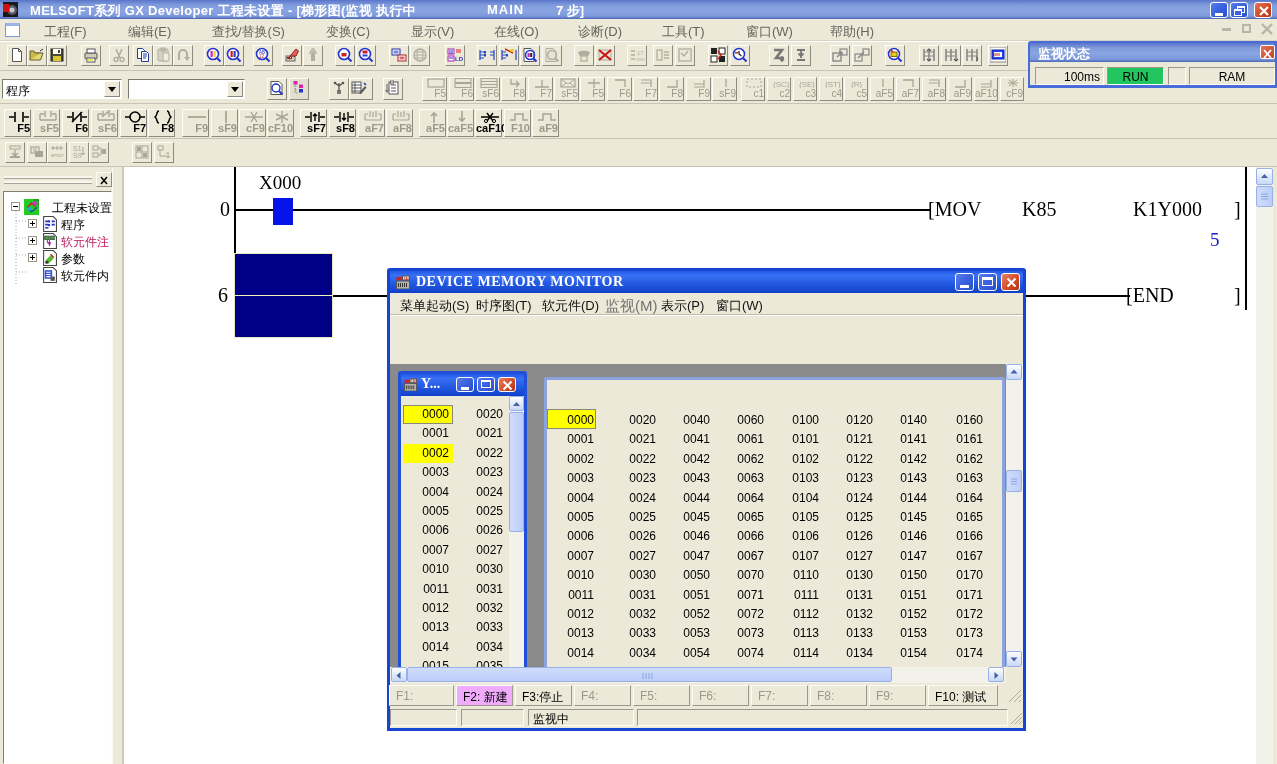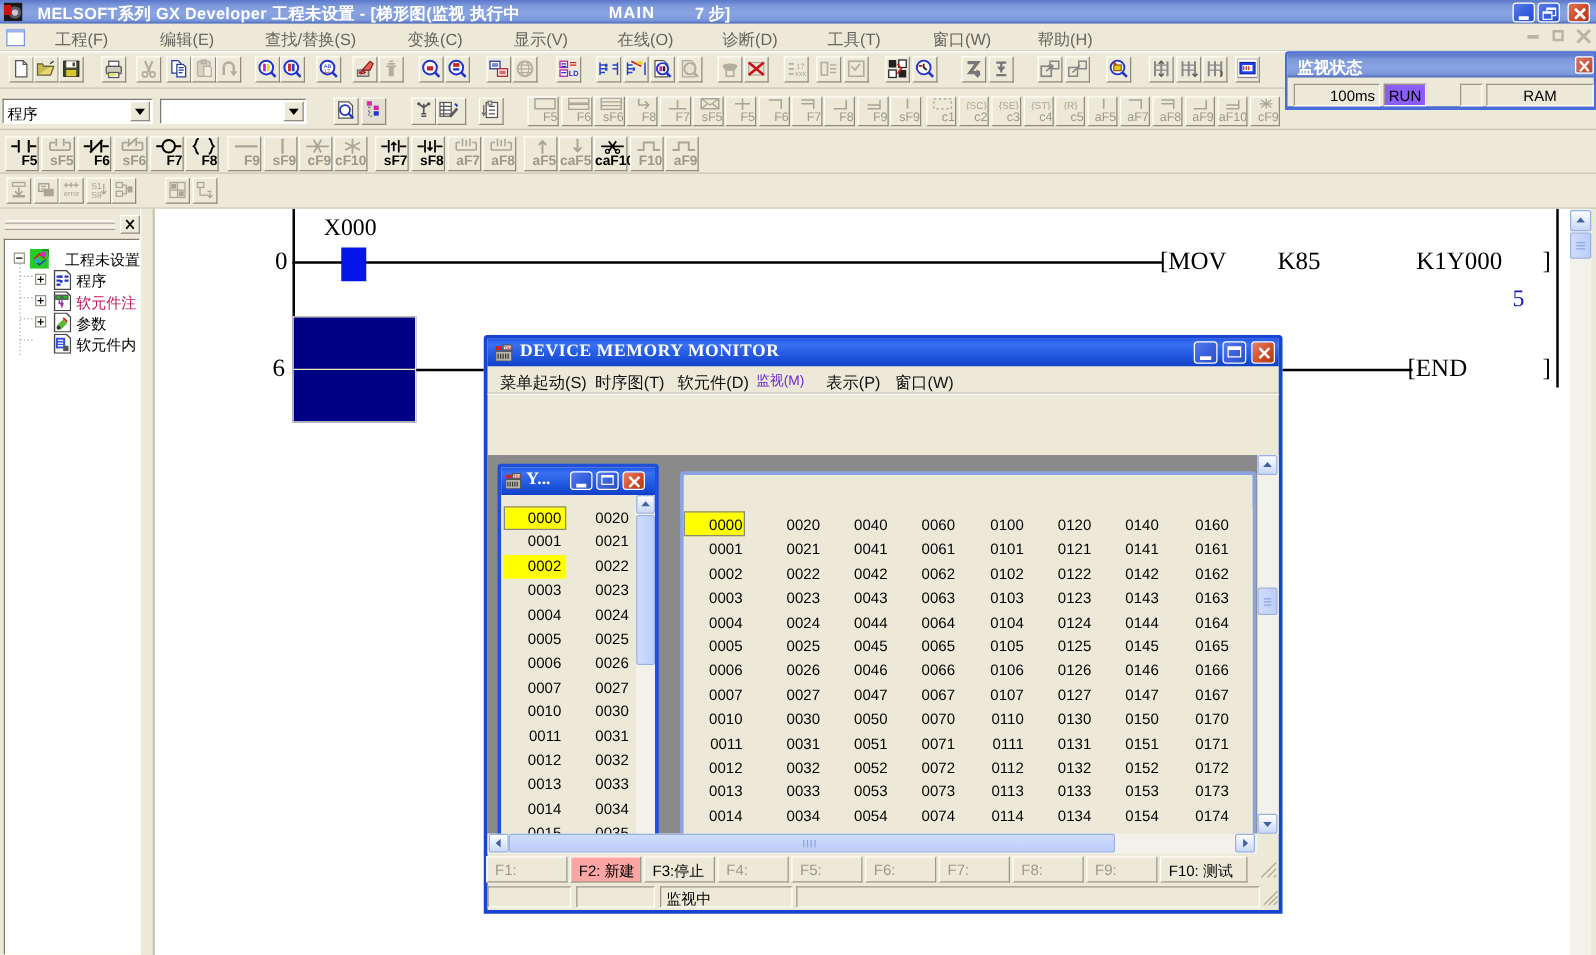--- a/index.html
+++ b/index.html
@@ -673,21 +673,21 @@
 border:2px solid #4a6cd8;border-bottom:3px solid #4a6cd8;background:#ece9d8;border-radius:3px 0 0 0">
 <div class="ab" style="left:0;top:0;width:245px;height:19px;
 background:linear-gradient(180deg,#5a75ca 0%,#7e9ada 25%,#8aa4e2 55%,#7d99dc 85%,#4a67b8 100%)">
 <span class="ab" style="left:8px;top:2px;font-size:13px;font-weight:bold;color:#fff">监视状态</span>
 <div class="ab" style="left:230px;top:2px;width:15px;height:14px;border-radius:2px;border:1px solid #fff;
 background:linear-gradient(135deg,#e0745a,#c04428)"><svg width="13" height="12">
           <path d="M3 2l7 8M10 2l-7 8" stroke="#fff" stroke-width="1.8"></path>
         </svg></div>
 </div>
 <div class="ab" style="left:5px;top:24px;width:69px;height:18px;background:#ece9d8;border:1px solid;border-color:#9c9889 #fffef6 #fffef6 #9c9889;font-size:12px;text-align:right;padding:2px 3px 0 0">100ms</div>
-<div class="ab" style="left:77px;top:24px;width:34px;height:18px;background:#8b5cf6;border:1px solid;border-color:#9c9889 #fffef6 #fffef6 #9c9889;font-size:12px;text-align:center;padding-top:2px">RUN</div>
+<div class="ab" style="left:77px;top:24px;width:57px;height:18px;background:#22c55e;border:1px solid;border-color:#9c9889 #fffef6 #fffef6 #9c9889;font-size:12px;text-align:center;padding-top:2px">RUN</div>
 <div class="ab" style="left:138px;top:24px;width:18px;height:18px;background:#ece9d8;border:1px solid;border-color:#9c9889 #fffef6 #fffef6 #9c9889"></div>
 <div class="ab" style="left:159px;top:24px;width:86px;height:18px;background:#ece9d8;border:1px solid;border-color:#9c9889 #fffef6 #fffef6 #9c9889;font-size:12px;text-align:center;padding-top:2px">RAM</div>
 </div>
 <div class="ab" style="left:387px;top:268px;width:639px;height:463px;
 border:3px solid #1645d2;border-radius:3px 3px 0 0;background:#ece9d8">
 <div class="ab" style="left:0;top:0;width:633px;height:22px;
 background:linear-gradient(180deg,#2058e8 0%,#3a70f4 20%,#2258e0 60%,#1140c8 100%)">
 <svg class="ab" style="left:6px;top:4px" width="14" height="14" viewBox="0 0 13 14">
         <rect x="0" y="2" width="5" height="3" fill="#cc2222"></rect>
         <rect x="0" y="6" width="13" height="8" fill="#b8b4a8" stroke="#555"></rect>
@@ -705,21 +705,21 @@
 <div class="xpbtn" style="left:611px;top:2px;width:19px;height:18px;background:linear-gradient(135deg,#e88066 0%,#d54e28 55%,#b23614 100%)">
 <svg class="ab" style="left:3px;top:2px" width="13" height="13">
           <path d="M2.5 2.5l8 8M10.5 2.5l-8 8" stroke="#fff" stroke-width="2"></path>
         </svg>
       </div>
 </div>
 <div class="ab" style="left:0;top:22px;width:633px;height:23px;border-bottom:1px solid #fff;box-shadow:0 -1px 0 #c0bcac inset">
 <span class="ab" style="left:10px;top:4px;font-size:13px;color:#111">菜单起动(S)</span>
 <span class="ab" style="left:86px;top:4px;font-size:13px;color:#111">时序图(T)</span>
 <span class="ab" style="left:152px;top:4px;font-size:13px;color:#111">软元件(D)</span>
-<span class="ab" style="left:215px;top:4px;font-size:11px;color:#6d28d9">监视(M)</span>
+<span class="ab" style="left:215px;top:4px;font-size:15px;color:#737373">监视(M)</span>
 <span class="ab" style="left:271px;top:4px;font-size:13px;color:#111">表示(P)</span>
 <span class="ab" style="left:326px;top:4px;font-size:13px;color:#111">窗口(W)</span>
 </div>
 <div id="mdi" class="ab" style="left:0;top:93px;width:616px;height:303px;background:#8a8a8a;overflow:hidden">
 <div class="ab" style="left:8px;top:7px;width:129px;height:340px;
 border:3px solid #2050d8;border-radius:3px 3px 0 0;background:#ece9d8">
 <div class="ab" style="left:0;top:0;width:123px;height:22px;
 background:linear-gradient(180deg,#2058e8 0%,#3a70f4 20%,#2258e0 60%,#1140c8 100%)">
 <svg class="ab" style="left:3px;top:4px" width="13" height="13" viewBox="0 0 13 14">
             <rect x="0" y="2" width="5" height="3" fill="#cc2222"></rect>
@@ -786,21 +786,21 @@
         </svg></div>
 <div class="ab" style="left:17px;top:0;width:485px;height:15px;border-radius:2px;background:linear-gradient(180deg,#cfdcfc,#bccdf8);border:1px solid #98b0e8"><svg width="483" height="13">
           <path d="M235 4v6M238 4v6M241 4v6M244 4v6" stroke="#8aa6e4"></path>
         </svg></div>
 <div class="ab" style="left:598px;top:0;width:16px;height:15px;border-radius:2px;background:linear-gradient(180deg,#fdfefe,#c8d8f8);border:1px solid #98b0e8"><svg width="14" height="13">
           <path d="M5.5 3l4 3.5-4 3.5z" fill="#4060a8"></path>
         </svg></div>
 </div>
     <div class="ab" style="left:0;top:412px;width:633px;height:25px">
       <div class="ab" style="left:-1px;top:2px;width:65px;height:21px;background:#ece9d8;border:1px solid;border-color:#fffef6 #9c9889 #9c9889 #fffef6;font-size:12px;color:#9d998a;padding:3px 0 0 6px">F1:</div>
-      <div class="ab" style="left:66px;top:2px;width:57px;height:21px;background:#fca5a5;border:1px solid;border-color:#fffef6 #9c9889 #9c9889 #fffef6;font-size:12px;color:#000;padding:3px 0 0 6px">F2: 新建</div>
+      <div class="ab" style="left:66px;top:2px;width:57px;height:21px;background:#f0abfc;border:1px solid;border-color:#fffef6 #9c9889 #9c9889 #fffef6;font-size:12px;color:#000;padding:3px 0 0 6px">F2: 新建</div>
       <div class="ab" style="left:125px;top:2px;width:57px;height:21px;background:#ece9d8;border:1px solid;border-color:#fffef6 #9c9889 #9c9889 #fffef6;font-size:12px;color:#000;padding:3px 0 0 6px">F3:停止</div>
       <div class="ab" style="left:184px;top:2px;width:57px;height:21px;background:#ece9d8;border:1px solid;border-color:#fffef6 #9c9889 #9c9889 #fffef6;font-size:12px;color:#9d998a;padding:3px 0 0 6px">F4:</div>
       <div class="ab" style="left:243px;top:2px;width:57px;height:21px;background:#ece9d8;border:1px solid;border-color:#fffef6 #9c9889 #9c9889 #fffef6;font-size:12px;color:#9d998a;padding:3px 0 0 6px">F5:</div>
       <div class="ab" style="left:302px;top:2px;width:57px;height:21px;background:#ece9d8;border:1px solid;border-color:#fffef6 #9c9889 #9c9889 #fffef6;font-size:12px;color:#9d998a;padding:3px 0 0 6px">F6:</div>
       <div class="ab" style="left:361px;top:2px;width:57px;height:21px;background:#ece9d8;border:1px solid;border-color:#fffef6 #9c9889 #9c9889 #fffef6;font-size:12px;color:#9d998a;padding:3px 0 0 6px">F7:</div>
       <div class="ab" style="left:420px;top:2px;width:57px;height:21px;background:#ece9d8;border:1px solid;border-color:#fffef6 #9c9889 #9c9889 #fffef6;font-size:12px;color:#9d998a;padding:3px 0 0 6px">F8:</div>
       <div class="ab" style="left:479px;top:2px;width:57px;height:21px;background:#ece9d8;border:1px solid;border-color:#fffef6 #9c9889 #9c9889 #fffef6;font-size:12px;color:#9d998a;padding:3px 0 0 6px">F9:</div>
       <div class="ab" style="left:538px;top:2px;width:70px;height:21px;background:#ece9d8;border:1px solid;border-color:#fffef6 #9c9889 #9c9889 #fffef6;font-size:12px;color:#000;padding:3px 0 0 6px">F10: 测试</div>
 <svg class="ab" style="left:618px;top:6px" width="14" height="14">
         <path d="M13 1L1 13M13 6L6 13M13 11l-2 2" stroke="#b0ab9a"></path>

